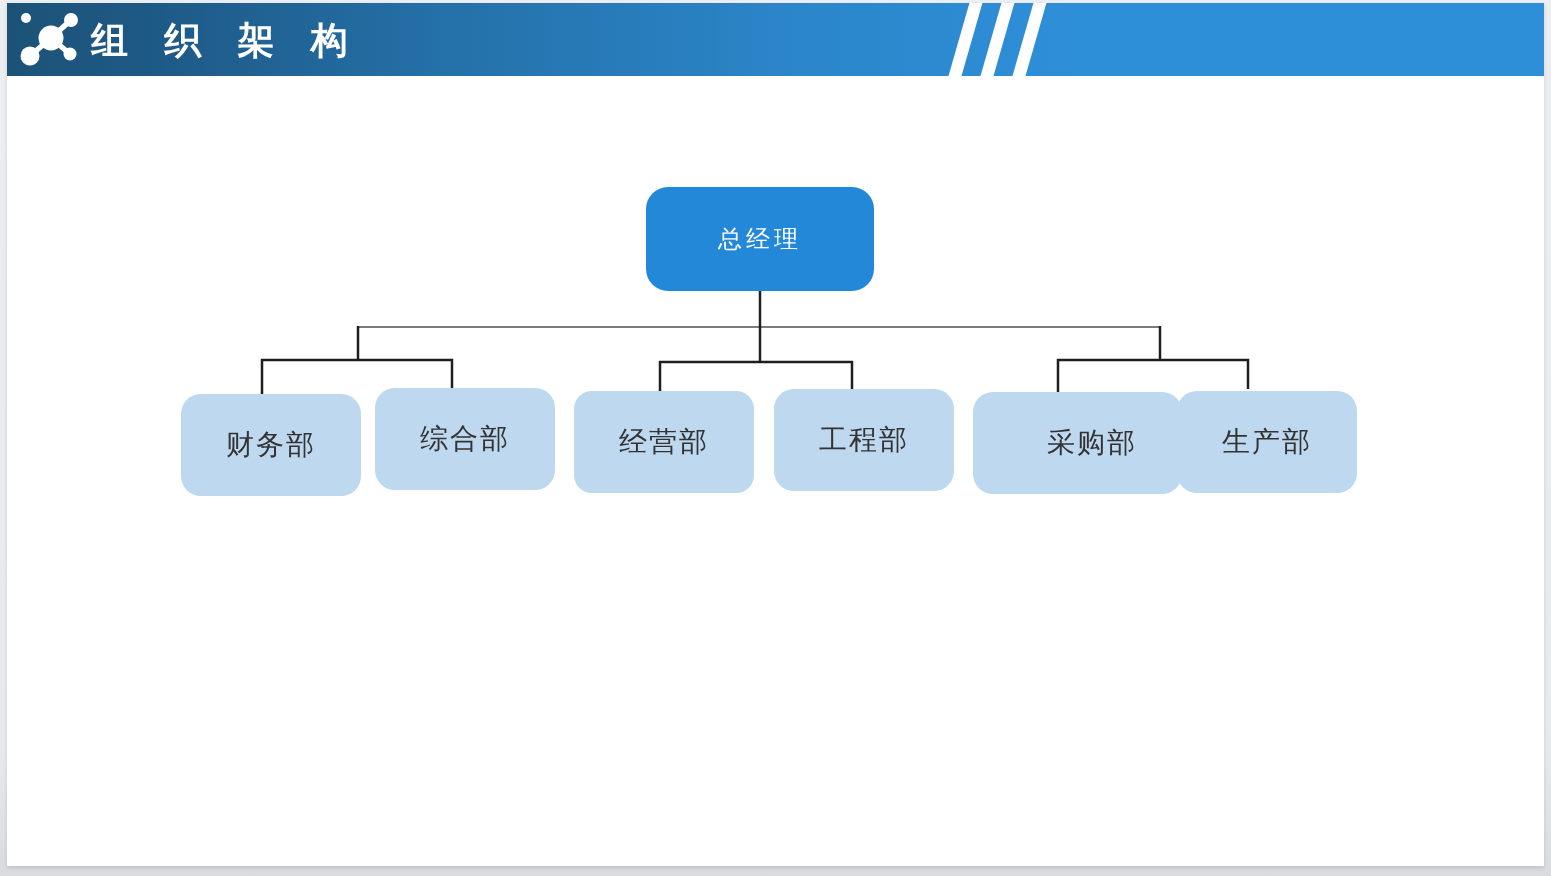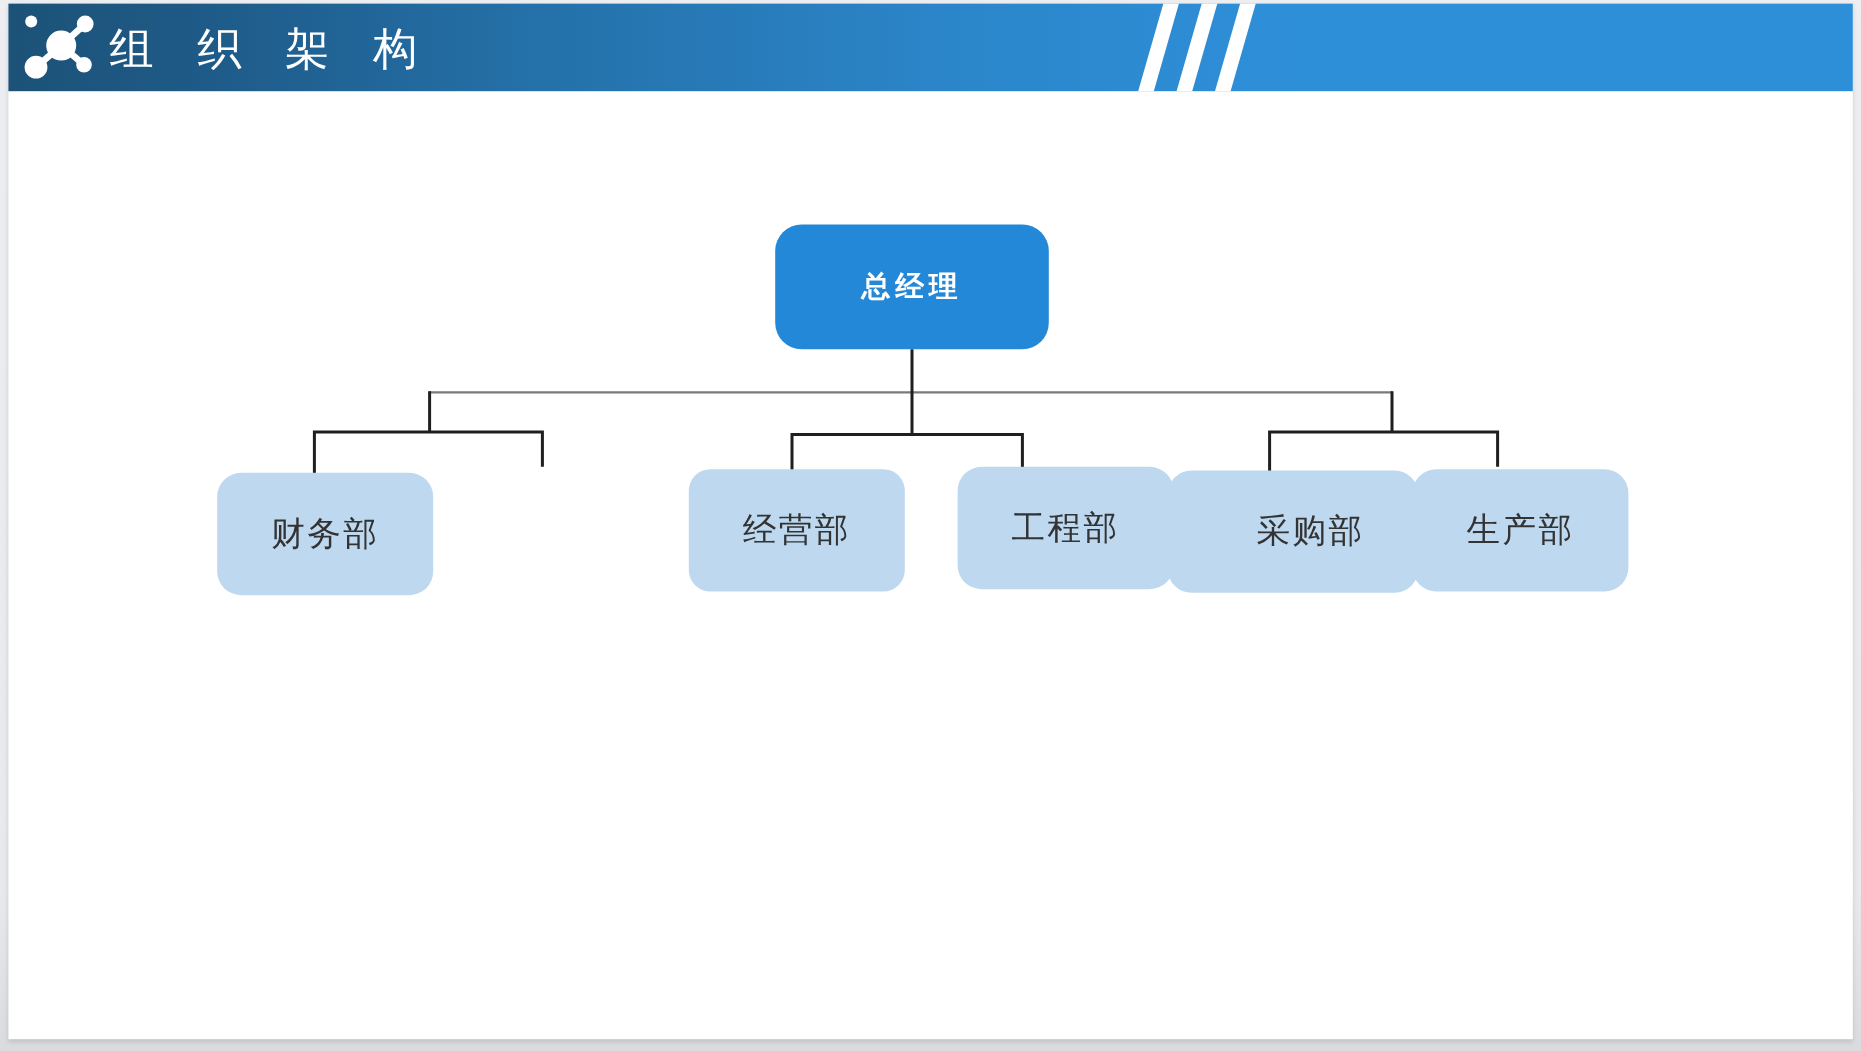--- a/index.html
+++ b/index.html
@@ -15,21 +15,21 @@
   }
   
   .header{
     position:absolute;left:0;top:0;width:1537px;height:73px;
     background:linear-gradient(90deg,#1c5277 0%,#1e5a87 10%,#2470a8 28%,#2b85c8 50%,#2e8fd9 70%,#2e8fd9 100%);
     overflow:hidden;
   }
   .logo{position:absolute;left:8px;top:8px;}
   .title{
     position:absolute;left:84px;top:0;height:63px;line-height:76px;margin:0;
-    font-size:37px;font-weight:400;color:#ffffff;letter-spacing:13px;white-space:nowrap;
+    font-size:37px;font-weight:700;color:#ffffff;letter-spacing:13px;white-space:nowrap;
   }
   .stripes{position:absolute;left:0;top:0;width:1537px;height:73px;pointer-events:none;}
   .stripe{
     position:absolute;top:-2px;height:77px;width:13px;background:#ffffff;
     transform:skewX(-16deg);transform-origin:top left;display:block;
   }
   .stripe.s1{left:963px;}
   .stripe.s2{left:995px;}
   .stripe.s3{left:1027px;}
   
@@ -85,28 +85,29 @@
         <path class="black" d="M753 288 V359"></path>
 
         <path class="black" d="M351 323 V357"></path>
         <path class="black" d="M1153 323 V357"></path>
 
         <path class="black" d="M255 392 V357 H445 V386"></path>
         <path class="black" d="M653 391 V359 H845 V387"></path>
         <path class="black" d="M1051 390 V357 H1241 V386"></path>
       </svg>
 
-      <div class="node root" style="left:639px;top:184px;font-weight:bold;">总经理</div>
+      <div class="node root" style="left:639px;top:184px;">总经理</div>
 
       <div class="node" style="left:174px;top:391px;">财务部</div>
 
+      <div class="node" style="left:368px;top:385px;">综合部</div>
 
       <div class="node" style="left:567px;top:388px;border-radius:18px;">经营部</div>
 
-      <div class="node" style="left:791px;top:386px;">工程部</div>
+      <div class="node" style="left:767px;top:386px;">工程部</div>
 
       <div class="node" style="left:966px;top:389px;padding-left:29px;">采购部</div>
 
       <div class="node" style="left:1170px;top:388px;">生产部</div>
 
     </div>
   </div>
 </div>
 
 </body></html>

